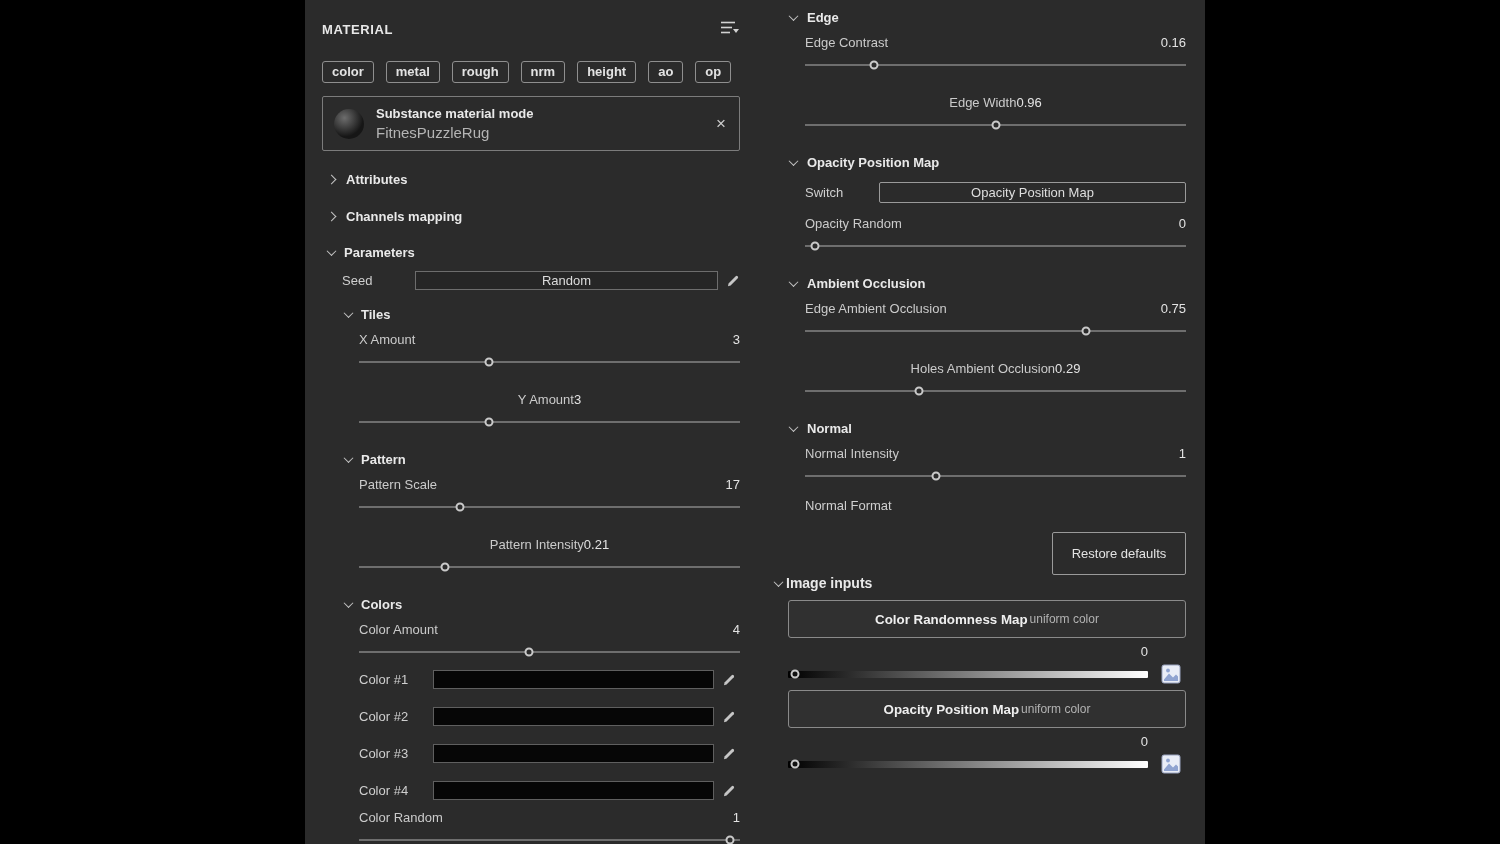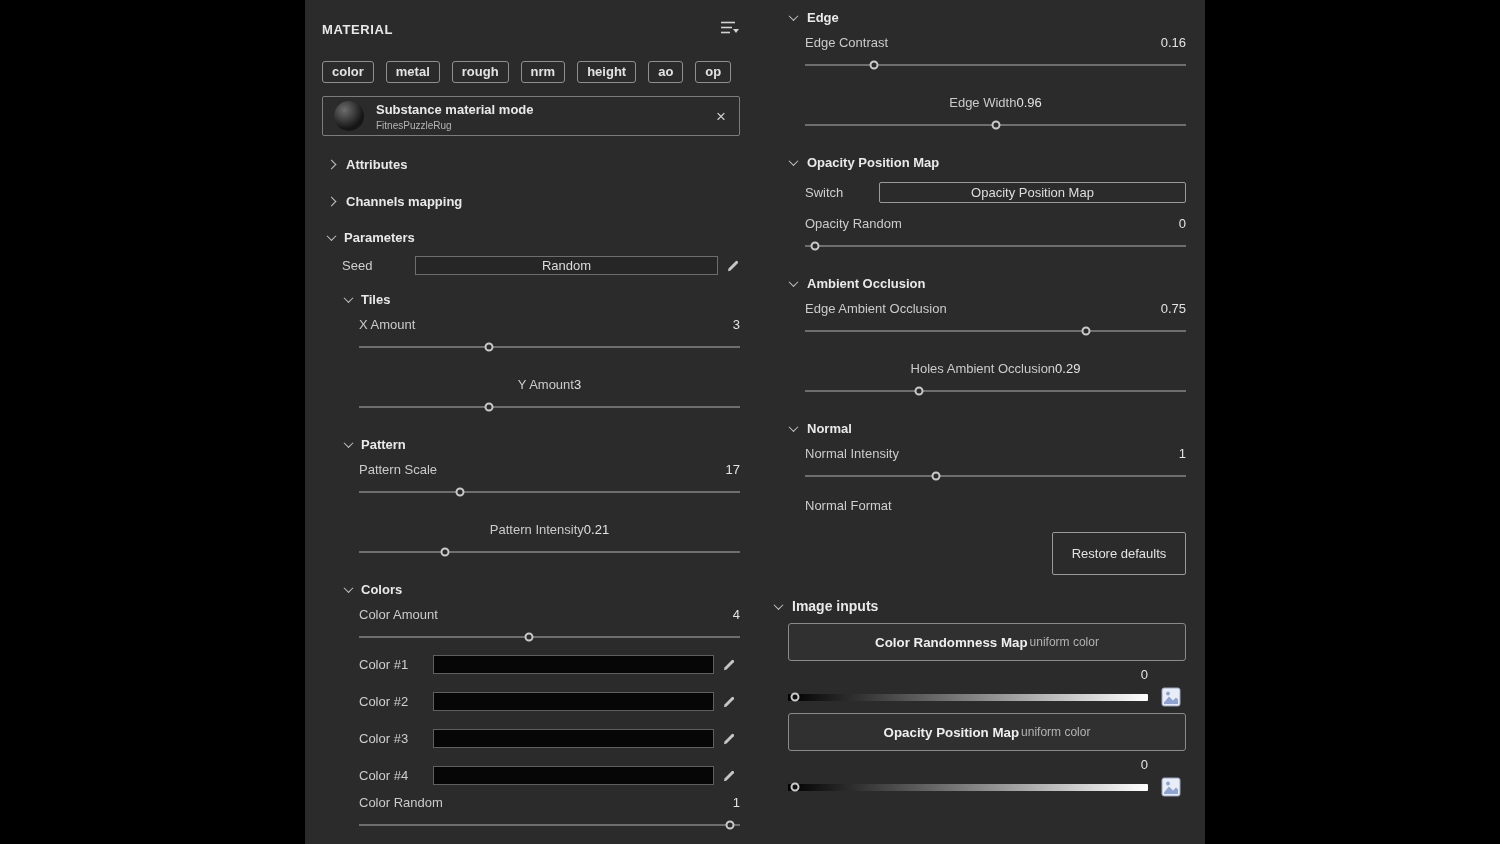--- a/index.html
+++ b/index.html
@@ -21,27 +21,27 @@
          background:#2b2b2b; transform:translate(-50%,-50%); }
 
   
   .left-col { position:absolute; left:17px; top:0; width:418px; }
   .panel-header { display:flex; justify-content:space-between; align-items:center; padding-top:20px;text-align:right; }
   .panel-title { font-weight:bold; letter-spacing:.6px; color:#e8e8e8; }
   .menu-icon { cursor:pointer; }
   .tabs { display:flex; gap:12px; margin-top:23px; }
   .tab { border:1px solid #8f8f8f; border-radius:3px; padding:2px 9px 3px; font-weight:bold;
          color:#e3e3e3; background:transparent; font-size:13px; cursor:pointer; }
-  .card { margin-top:13px; height:40px; border:1px solid #7c7c7c; border-radius:2px;
+  .card { margin-top:13px; height:55px; border:1px solid #7c7c7c; border-radius:2px;
           display:flex; align-items:center; padding:0 11px; }
   .sphere { width:30px; height:30px; border-radius:50%; flex:none;
             background:radial-gradient(circle at 35% 30%, #6d6d6d, #161616 65%); }
   .card-text { margin-left:12px; }
   .card-title { font-weight:bold; color:#e9e9e9; }
-  .card-name  { color:#b4b4b4; font-size:10px; margin-top:3px; }
+  .card-name  { color:#b4b4b4; font-size:15px; margin-top:3px; }
   .card-close { margin-left:auto; color:#cccccc; font-size:17px; line-height:1; cursor:pointer; padding:0 2px; }
   .collapse-row { display:flex; align-items:center; gap:11px; height:18px; margin-top:19px; cursor:pointer; }
   .collapse-row:first-of-type { margin-top:18px; }
   .params-head { display:flex; align-items:center; gap:9px; height:18px; margin-top:18px; margin-left:6px; cursor:pointer; }
   .seed-row { display:flex; align-items:center; margin-top:10px; height:19px; }
   .seed-lbl { margin-left:20px; width:73px; flex:none; }
   .seed-box { width:308px; height:19px; border:1px solid #6d6d6d; background:#262626; color:#dcdcdc;
               text-align:center; line-height:18px; cursor:pointer; }
   .pen-icon { margin-left:8px; cursor:pointer; display:flex; }
   .sub-head { display:flex; align-items:center; gap:9px; height:16px; margin-left:23px; margin-top:16px; cursor:pointer; }
@@ -65,21 +65,21 @@
   .switch-lbl { width:74px; flex:none; }
   .pill-btn { border:1px solid #9a9a9a; border-radius:2px; background:transparent; color:#dedede;
               height:21px; text-align:center; line-height:19px; cursor:pointer; font-size:13px; }
   .switch-btn { flex:1; }
   .fmt-row { display:flex; align-items:center; margin-top:18px; height:21px; }
   .fmt-lbl { width:99px; flex:none; }
   .fmt-btn { flex:1; }
   .restore-row { margin-top:16px; display:flex; justify-content:flex-end; }
   .restore-btn { width:134px; height:43px; border:1px solid #9a9a9a; border-radius:2px; background:transparent;
                  color:#e3e3e3; cursor:pointer; font-size:13px; }
-  .ii-head { display:flex; align-items:center; gap:10px; height:16px; margin-top:23px; cursor:pointer; }
+  .ii-head { display:flex; align-items:center; gap:4px; height:16px; cursor:pointer; }
   .ii-head .sec-title { font-size:14px; }
   .ii-body { margin-left:13px; }
   .img-btn { width:398px; height:38px; margin-top:9px; border:1px solid #8a8a8a; border-radius:3px;
              background:#303030; display:flex; align-items:center; justify-content:center;
              gap:2px; cursor:pointer; }
   .img-btn .t { font-weight:bold; color:#efefef; }
   .img-btn .s { color:#b2b2b2; font-size:12px; }
   .ii-val { width:360px; text-align:right; margin-top:6px; color:#e3e3e3; height:15px; }
   .grad-row { display:flex; align-items:center; margin-top:5px; height:20px; }
   .grad { position:relative; width:360px; height:7px; border-radius:1px;

